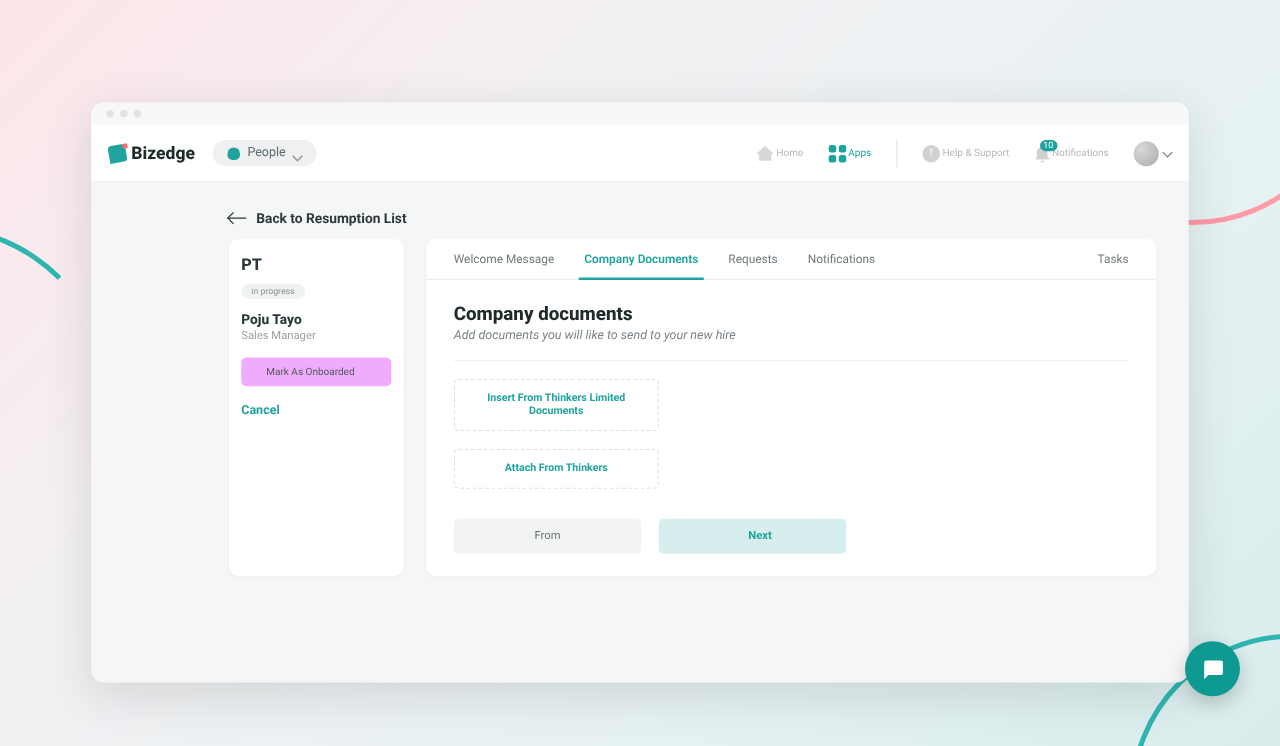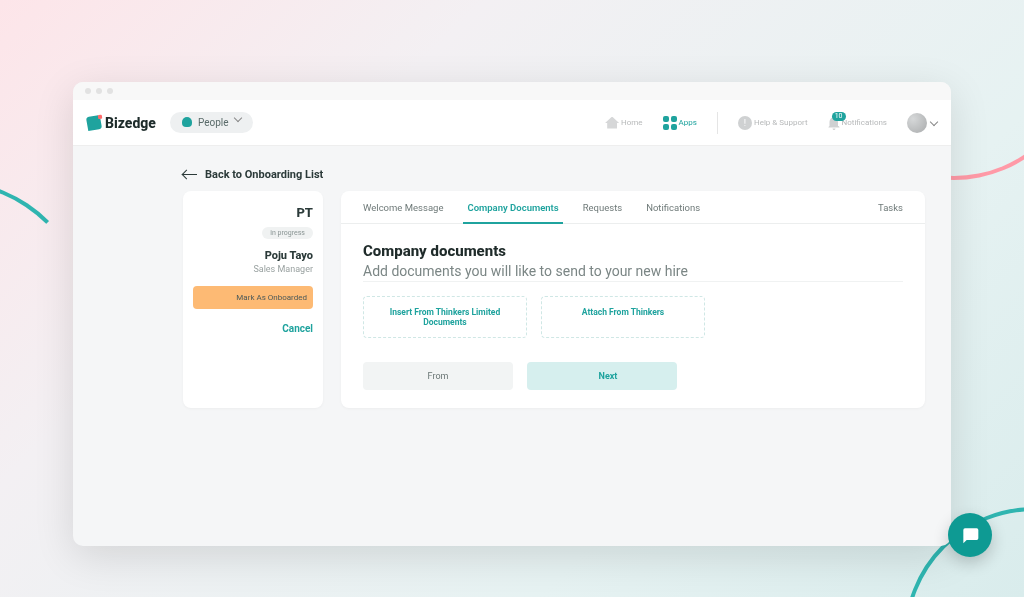--- a/index.html
+++ b/index.html
@@ -38,21 +38,21 @@
   
   .appbar {
     height: 46px; background: #fff; display: flex; align-items: center; padding: 0 14px;
     border-bottom: 1px solid #eee;
   }
   .logo { display: flex; align-items: center; gap: 4px; font-weight: 800; font-size: 14px; color: #1d2b2a; text-align: right; }
   .logo-mark { width: 14px; height: 14px; background: #1fa39e; border-radius: 3px 3px 3px 0; transform: rotate(-10deg); position: relative; }
   .logo-mark::after { content:""; position:absolute; top:0; right:-2px; width:4px; height:4px; background:#ff6b6b; border-radius:1px;}
   .people-chip {
     margin-left: 14px; background: #eef0f1; border-radius: 16px; padding: 5px 12px;
-    font-size: 10px; color: #5a6b6a; display: flex; align-items: flex-start; gap: 6px; cursor: pointer;
+    font-size: 10px; color: #5a6b6a; display: flex; align-items: flex-end; gap: 6px; cursor: pointer;
   }
   .people-chip .person-icon { width: 10px; height: 10px; background: #1fa39e; border-radius: 50% 50% 40% 40%; position: relative;}
   .chev { width:6px; height:6px; border-right:1.5px solid #888; border-bottom:1.5px solid #888; transform: rotate(45deg); margin-top:-2px;}
   .nav-right { margin-left: auto; display: flex; align-items: center; gap: 20px; }
   .nav-item { display:flex; align-items:center; gap:2px; font-size:8px; color:#b7b9ba; cursor:pointer;}
   .nav-item.active { color:#1fa39e; }
   .nav-sep { width:1px; height:22px; background:#e5e5e5; }
   .icon-home { width:14px; height:12px; background:#d6d7d8; clip-path: polygon(50% 0,100% 55%,85% 55%,85% 100%,15% 100%,15% 55%,0 55%);}
   .icon-grid { width:14px; height:14px; display:grid; grid-template-columns:1fr 1fr; grid-template-rows:1fr 1fr; gap:2px;}
   .icon-grid span{ background:#1fa39e; border-radius:2px;}
@@ -63,39 +63,39 @@
   .avatar { width:20px; height:20px; border-radius:50%; background: radial-gradient(circle at 30% 30%, #d6d8d9, #a9abac); }
   .avatar-wrap{ display:flex; align-items:center; gap:4px; cursor:pointer;}
 
   
   .content { padding: 18px 18px 18px 18px; display:flex; flex-direction:column; }
   .back-row { display:flex; align-items:center; gap:8px; font-size:11px; font-weight:700; color:#2b3a39; margin: 4px 0 10px 92px; cursor:pointer;}
   .arrow-left { width:14px; height:1.5px; background:#2b3a39; position:relative;}
   .arrow-left::before{content:"";position:absolute;left:0;top:-3px;width:6px;height:6px;border-left:1.5px solid #2b3a39;border-bottom:1.5px solid #2b3a39;transform:rotate(45deg);}
   .cols { display:flex; gap:18px; padding: 0 8px 0 92px;}
   .card-left {
-    width: 140px; background:#fff; border-radius:8px; padding:14px 10px 14px; text-align:right;
+    width: 140px; background:#fff; border-radius:8px; padding:14px 10px 14px; text-align:left;
     box-shadow:0 1px 3px rgba(0,0,0,0.04);
   }
   .initials { font-weight:800; font-size:13px; color:#2b3a39; }
   .status-chip { display:inline-block; margin-top:6px; background:#f0f2f2; border-radius:10px; font-size:7px; color:#8a9594; padding:2px 8px;}
   .emp-name { margin-top:10px; font-weight:800; font-size:11px; color:#2b3a39;}
   .emp-role { margin-top:2px; font-size:9px; color:#9aa2a1;}
-  .btn-onboard { margin-top:12px; background:#fdba74; border-radius:4px; font-size:8px; color:#4d5a59; padding:7px 6px; cursor:pointer;}
+  .btn-onboard { margin-top:12px; background:#f0abfc; border-radius:4px; font-size:8px; color:#4d5a59; padding:7px 20px; cursor:pointer;}
   .cancel-link { margin-top:14px; font-size:10px; font-weight:700; color:#1fa39e; cursor:pointer;}
 
   .card-right { flex:1; background:#fff; border-radius:8px; box-shadow:0 1px 3px rgba(0,0,0,0.04); padding-bottom: 18px;}
   .tabs { display:flex; border-bottom:1px solid #eceeee; padding: 0 10px;}
   .tab { padding:11px 12px 10px; font-size:9.5px; color:#6f7a79; cursor:pointer; position:relative;}
   .tab.active { color:#1fa39e; font-weight:600;}
   .tab.active::after{content:"";position:absolute;left:8px;right:8px;bottom:-1px;height:2px;background:#1fa39e;}
   .section { padding: 18px 22px 0;}
   .section h2{ font-size:15px; font-weight:800; color:#1f2b2a;}
-  .section p{ font-size:14px; color:#7b8685; margin-top:3px; padding-bottom:2px; border-bottom:1px solid #f0f2f2;}
-  .attach-row { display:flex; gap:14px; margin-top:14px;}
+  .section p{ font-size:10px; color:#7b8685; margin-top:3px; padding-bottom:14px; border-bottom:1px solid #f0f2f2;font-style:italic;}
+  .attach-row { display:flex; gap:14px; margin-top:14px;flex-direction:column;}
   .attach-btn { flex:0 0 auto; width:164px; text-align:center; font-size:8.5px; font-weight:700; color:#1fa39e;
     border:1px dashed #cfe7e5; border-radius:4px; padding:10px 6px; cursor:pointer;}
   .nav-btns { display:flex; gap:14px; margin-top:24px;}
   .btn { width:150px; text-align:center; font-size:9px; padding:9px 0; border-radius:4px; cursor:pointer;}
   .btn-back { background:#f2f4f4; color:#6a7574;}
   .btn-next { background:#d6efee; color:#1fa39e; font-weight:700;padding-left:12px;}
 
   
   .chat-fab {
     position:absolute; right:32px; bottom:40px; width:44px; height:44px; border-radius:50%;
@@ -160,21 +160,21 @@
       <div class="avatar-wrap">
         <span class="avatar"></span>
         <span class="chev"></span>
       </div>
     </div>
   </div>
 
   <div class="content">
     <div class="back-row">
       <span class="arrow-left"></span>
-      <span>Back to Onboarding List</span>
+      <span>Back to Resumption List</span>
     </div>
 
     <div class="cols">
       <div class="card-left">
         <div class="initials">PT</div>
         <div class="status-chip">in progress</div>
         <div class="emp-name">Poju Tayo</div>
         <div class="emp-role">Sales Manager</div>
         <div class="btn-onboard">Mark As Onboarded</div>
         <div class="cancel-link">Cancel</div>

